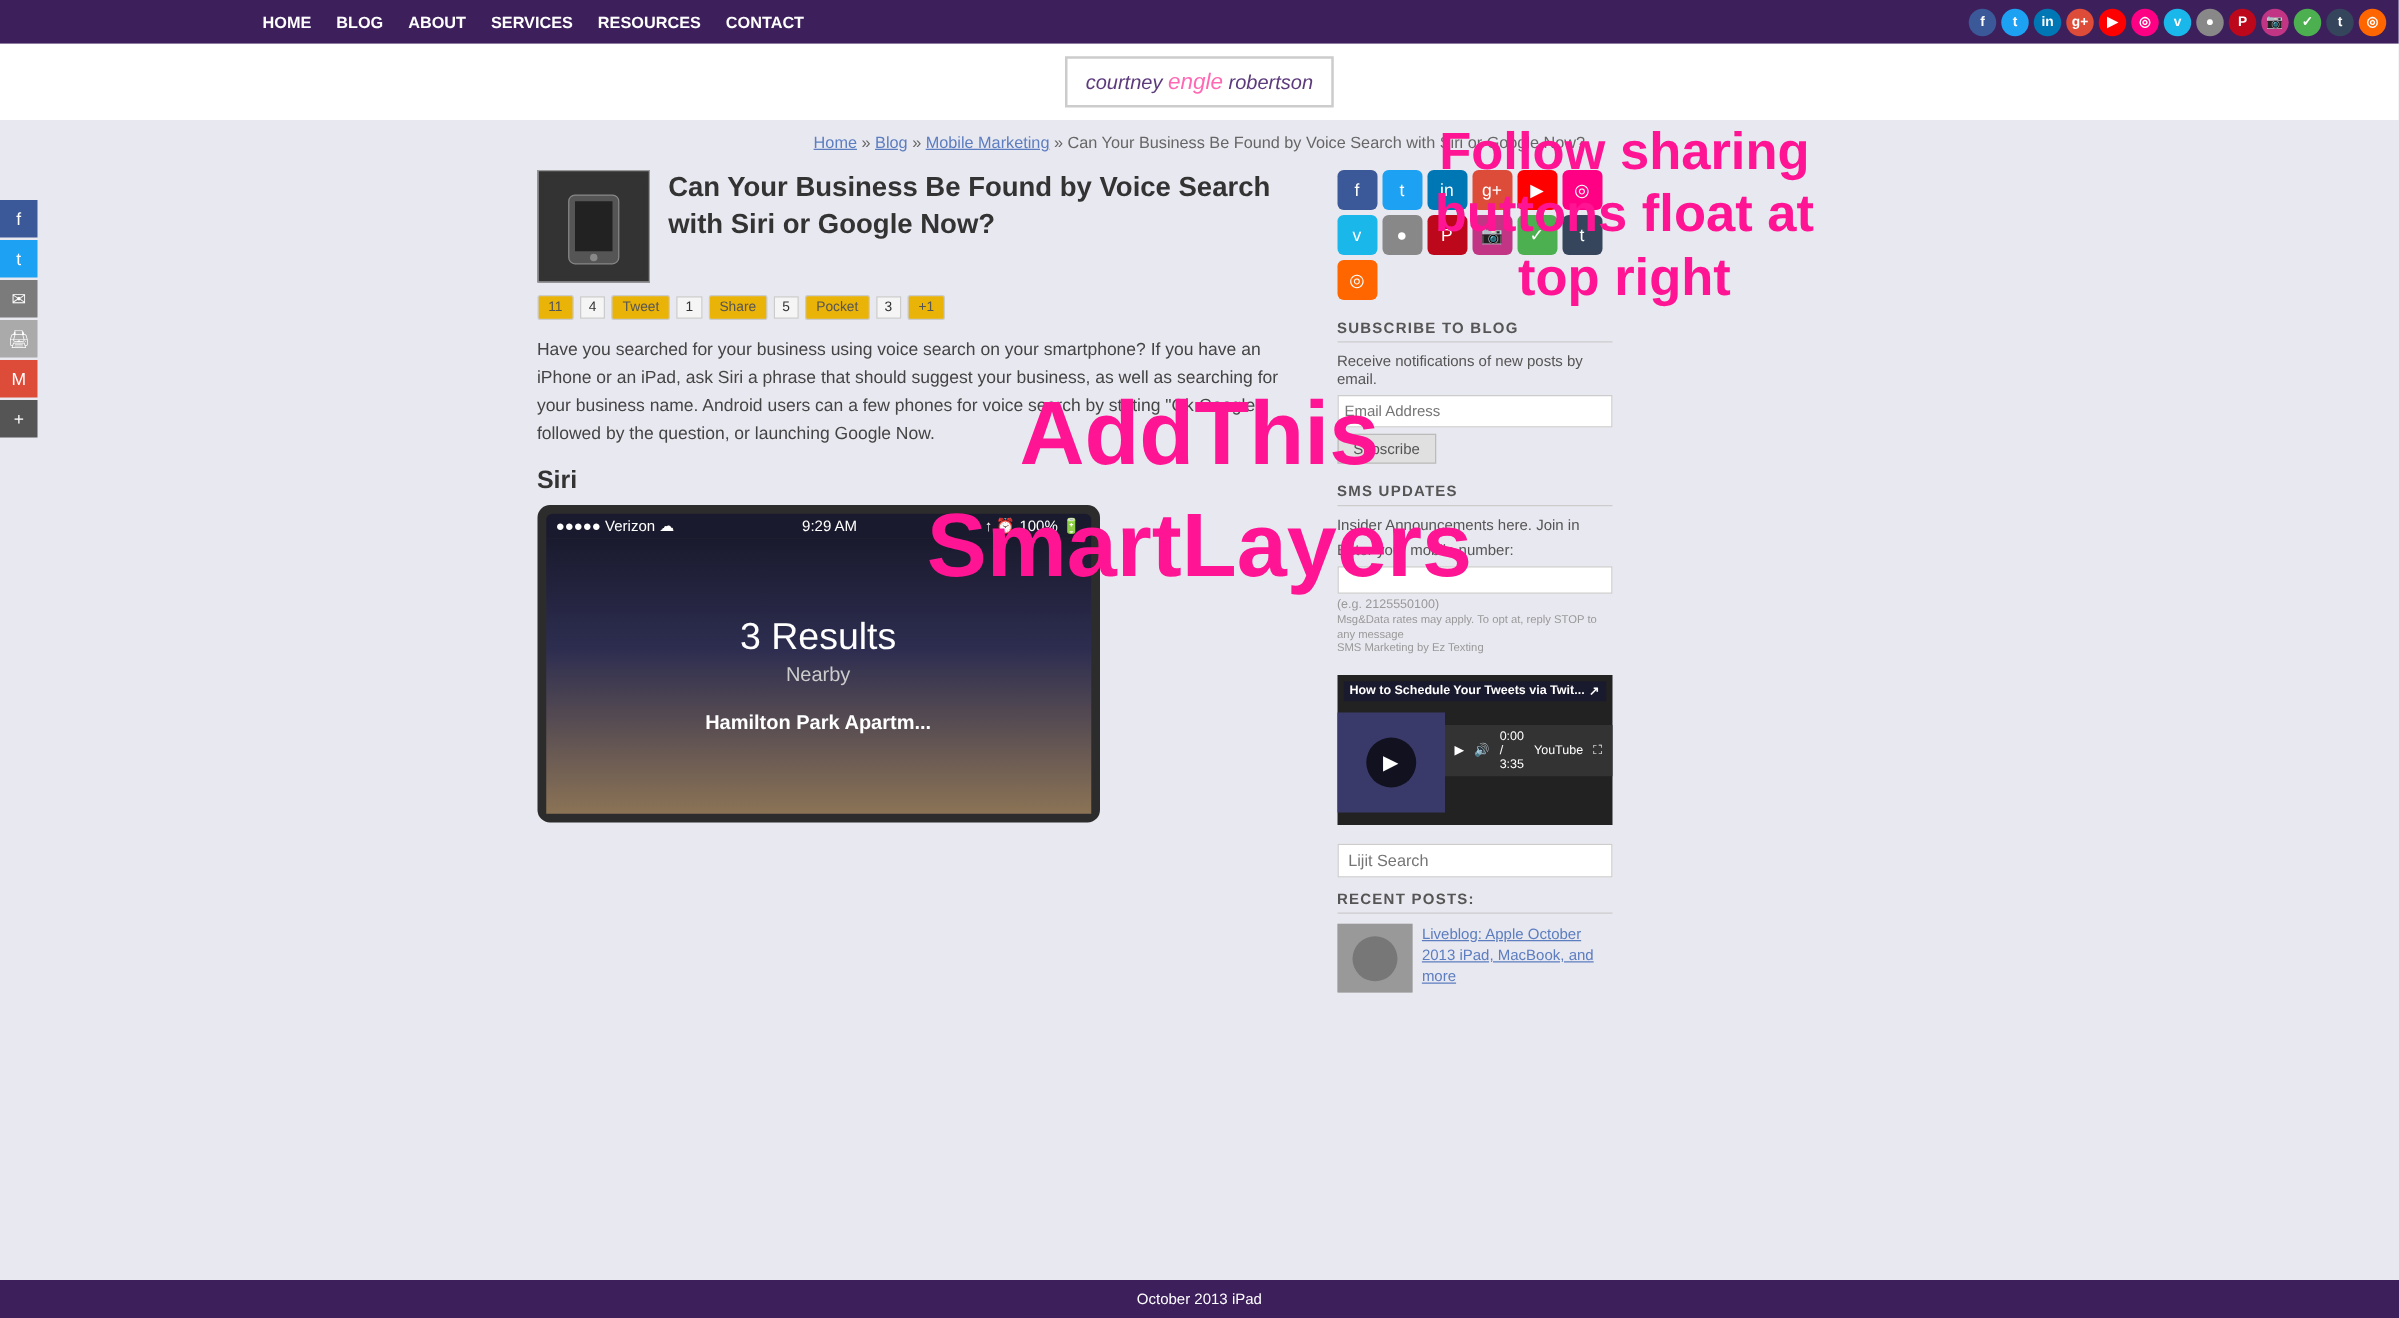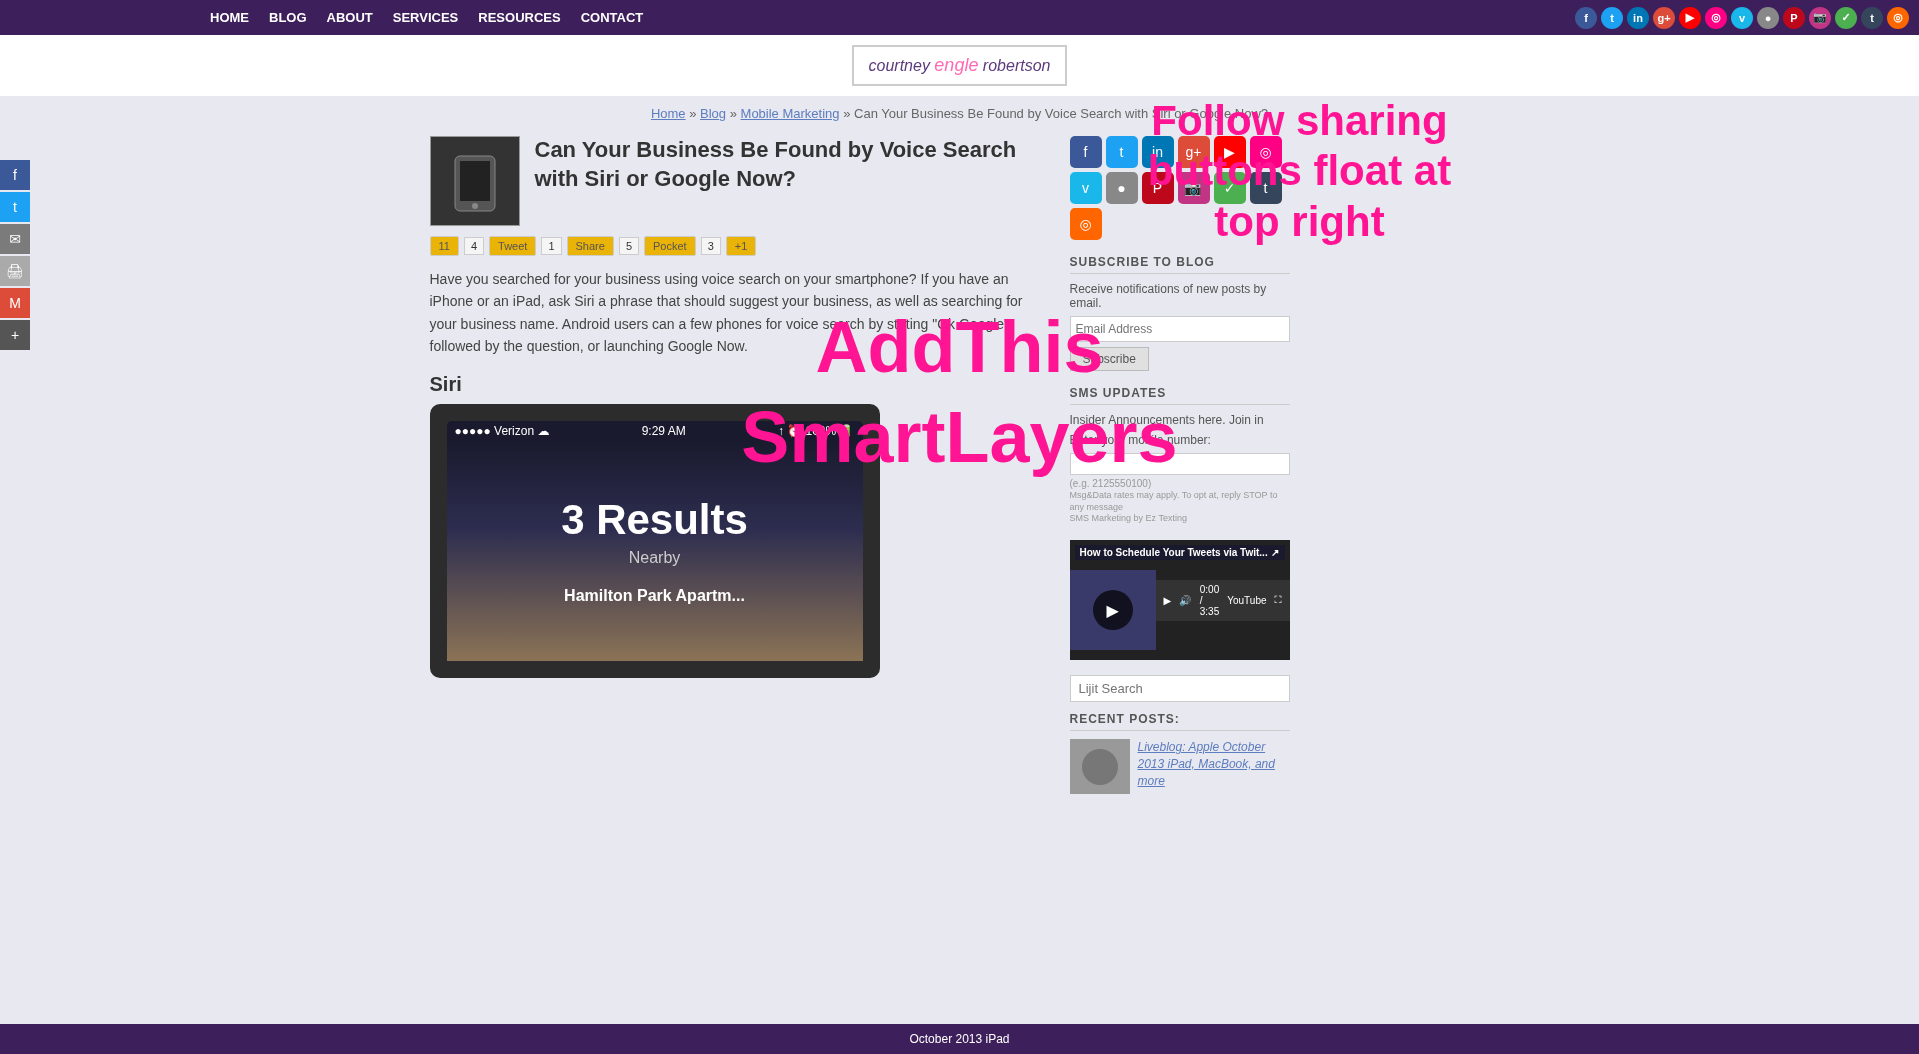--- a/index.html
+++ b/index.html
@@ -181,21 +181,21 @@
       font-size: 20px;
       color: #333;
       font-weight: bold;
       margin-bottom: 8px;
     }
 
     
     .phone-mockup {
       background: #2c2c2c;
       border-radius: 10px;
-      padding: 17px;
+      padding: 7px;
       margin-bottom: 15px;
       max-width: 450px;
     }
     .phone-status-bar {
       background: #1a1a2e;
       color: white;
       font-size: 12px;
       display: flex;
       justify-content: space-between;
       padding: 3px 8px;
@@ -205,23 +205,23 @@
       background: linear-gradient(180deg, #1a1a2e 0%, #2d2d50 40%, #8b7355 100%);
       padding: 30px 20px;
       text-align: center;
       min-height: 220px;
       display: flex;
       flex-direction: column;
       align-items: center;
       justify-content: center;
     }
     .results-count {
-      font-size: 42px;
-      color: white;
-      font-weight: 700;
+      font-size: 30px;
+      color: white;
+      font-weight: 400;
     }
     .nearby-label {
       font-size: 16px;
       color: #ccc;
       margin-top: 5px;
     }
     .result-item {
       font-size: 16px;
       color: white;
       margin-top: 20px;
@@ -330,21 +330,20 @@
       color: #999;
       margin-bottom: 10px;
     }
 
     
     .recent-post {
       display: flex;
       gap: 8px;
       margin-bottom: 8px;
       align-items: flex-start;
-      font-style: italic;
     }
     .recent-post-thumb {
       width: 60px;
       height: 55px;
       background: #999;
       flex-shrink: 0;
     }
     .recent-post-title {
       font-size: 12px;
       color: #5c7dbf;

